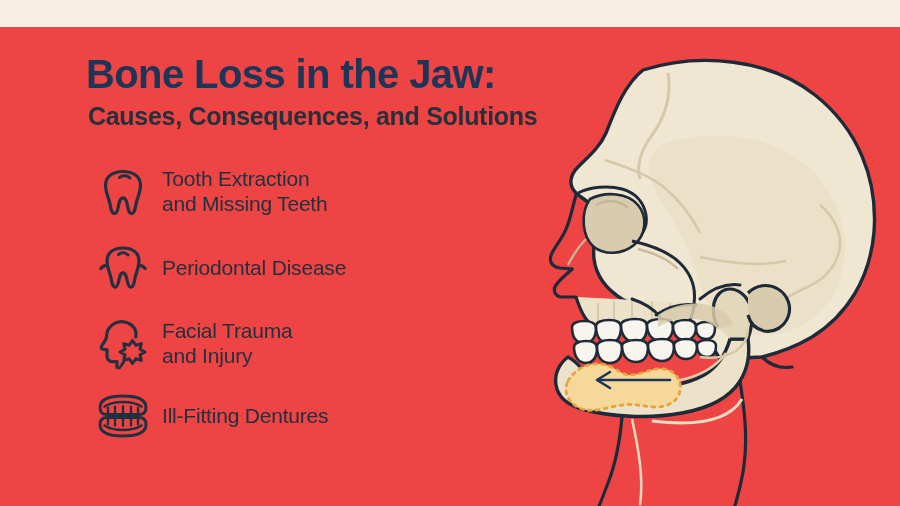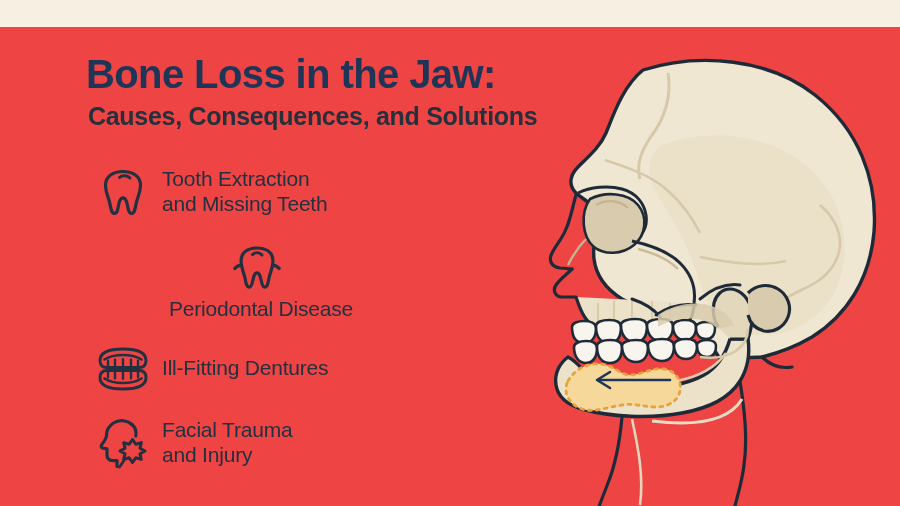--- a/index.html
+++ b/index.html
@@ -73,21 +73,21 @@
     font-weight: normal;
     color: #22303f;
     line-height: 1.18;
     letter-spacing: -0.2px;
     margin-left: 8px;
     white-space: pre-line;
   }
 
   
   #cause-item-0 { margin-bottom: 18px; }
-  #cause-item-1 { margin-bottom: 18px; flex-direction: column; }
+  #cause-item-1 { margin-bottom: 18px; }
   #cause-item-2 { margin-bottom: 16px; }
 
   
   #illustration {
     position: absolute;
     left: 400px;
     top: 0;
     width: 500px;
     height: 506px;
   }
@@ -138,57 +138,57 @@
                    C26.2 30.8 27.3 31.7 28.1 34.2 C29.5 38.3 29.6 45.2 32.8 45.2
                    C36 45.2 36 40 37.4 34.4 C38.8 28.8 41 25 41 19 C41 9.8 33.5 6 25 6 Z" stroke="#22303f" stroke-width="3.2" stroke-linejoin="round" fill="none"></path>
           <path d="M20.5 12.6 C23.5 9.8 27.5 10.6 30 13" stroke="#22303f" stroke-width="3" stroke-linecap="round" fill="none"></path>
           <path d="M9.5 23.5 C7 23.2 4.5 24.4 2.8 26.6" stroke="#22303f" stroke-width="3.2" stroke-linecap="round" fill="none"></path>
           <path d="M40.5 23.5 C43 23.2 45.5 24.4 47.2 26.6" stroke="#22303f" stroke-width="3.2" stroke-linecap="round" fill="none"></path>
         </svg>
       </span>
       <span class="cause-label">Periodontal Disease</span>
     </div>
 
+    <div class="cause-item" id="cause-item-3">
+      <span class="cause-icon">
+        <svg width="52" height="54" viewBox="0 0 52 54" fill="none">
+
+          <path d="M35 8.5 C30 4 22 3.5 16.5 7 C11.5 10.2 9.5 15 9.5 19.5
+                   C9.5 22.5 7 25.5 5 28.2 C3.6 30 4 31.8 6.2 32.2 L10 32.9
+                   L10 39 C10 42.6 12.4 44.6 16 44.6 L20 44.6 L20 50.5" stroke="#22303f" stroke-width="3.2" stroke-linecap="round" stroke-linejoin="round" fill="none"></path>
+          <path d="M35 8.5 C38.5 11.5 39.5 16 38.8 20" stroke="#22303f" stroke-width="3.2" stroke-linecap="round" fill="none"></path>
+
+          <path d="M35.5 23.5 L38.8 28.2 L44.3 26.6 L43 32.2 L48 35 L43 37.8
+                   L44.3 43.4 L38.8 41.8 L35.5 46.5 L32.2 41.8 L26.7 43.4
+                   L28 37.8 L23 35 L28 32.2 L26.7 26.6 L32.2 28.2 Z" stroke="#22303f" stroke-width="3" stroke-linejoin="round" fill="none"></path>
+          <path d="M27 44.5 L22.5 51" stroke="#22303f" stroke-width="2.8" stroke-linecap="round"></path>
+        </svg>
+      </span>
+      <span class="cause-label">Facial Trauma
+and Injury</span>
+    </div>
+
     <div class="cause-item" id="cause-item-2">
       <span class="cause-icon">
         <svg width="54" height="46" viewBox="0 0 54 46" fill="none">
 
           <path d="M4 14.5 C4 6.5 13 3 27 3 C41 3 50 6.5 50 14.5 C50 19 47.5 21.5 43 21.5
                    L11 21.5 C6.5 21.5 4 19 4 14.5 Z" stroke="#22303f" stroke-width="3" stroke-linejoin="round" fill="none"></path>
           <path d="M12 21.2 L12 14.8 M19 21.4 L19 13.6 M27 21.5 L27 13.2
                    M35 21.4 L35 13.6 M42 21.2 L42 14.8" stroke="#22303f" stroke-width="2.4" stroke-linecap="round"></path>
           <path d="M8.5 13.5 C13 10.5 20 9 27 9 C34 9 41 10.5 45.5 13.5" stroke="#22303f" stroke-width="2.6" fill="none" stroke-linecap="round"></path>
 
           <path d="M4 31.5 C4 39.5 13 43 27 43 C41 43 50 39.5 50 31.5 C50 27 47.5 24.5 43 24.5
                    L11 24.5 C6.5 24.5 4 27 4 31.5 Z" stroke="#22303f" stroke-width="3" stroke-linejoin="round" fill="none"></path>
           <path d="M12 24.8 L12 31.2 M19 24.6 L19 32.4 M27 24.5 L27 32.8
                    M35 24.6 L35 32.4 M42 24.8 L42 31.2" stroke="#22303f" stroke-width="2.4" stroke-linecap="round"></path>
           <path d="M8.5 32.5 C13 35.5 20 37 27 37 C34 37 41 35.5 45.5 32.5" stroke="#22303f" stroke-width="2.6" fill="none" stroke-linecap="round"></path>
         </svg>
       </span>
       <span class="cause-label">Ill-Fitting Dentures</span>
-    </div>
-
-    <div class="cause-item" id="cause-item-3">
-      <span class="cause-icon">
-        <svg width="52" height="54" viewBox="0 0 52 54" fill="none">
-
-          <path d="M35 8.5 C30 4 22 3.5 16.5 7 C11.5 10.2 9.5 15 9.5 19.5
-                   C9.5 22.5 7 25.5 5 28.2 C3.6 30 4 31.8 6.2 32.2 L10 32.9
-                   L10 39 C10 42.6 12.4 44.6 16 44.6 L20 44.6 L20 50.5" stroke="#22303f" stroke-width="3.2" stroke-linecap="round" stroke-linejoin="round" fill="none"></path>
-          <path d="M35 8.5 C38.5 11.5 39.5 16 38.8 20" stroke="#22303f" stroke-width="3.2" stroke-linecap="round" fill="none"></path>
-
-          <path d="M35.5 23.5 L38.8 28.2 L44.3 26.6 L43 32.2 L48 35 L43 37.8
-                   L44.3 43.4 L38.8 41.8 L35.5 46.5 L32.2 41.8 L26.7 43.4
-                   L28 37.8 L23 35 L28 32.2 L26.7 26.6 L32.2 28.2 Z" stroke="#22303f" stroke-width="3" stroke-linejoin="round" fill="none"></path>
-          <path d="M27 44.5 L22.5 51" stroke="#22303f" stroke-width="2.8" stroke-linecap="round"></path>
-        </svg>
-      </span>
-      <span class="cause-label">Facial Trauma
-and Injury</span>
     </div>
 
   </div>
 
   <div id="illustration">
     <svg width="500" height="506" viewBox="0 0 500 506" fill="none">
 
       <path d="M243 43 C300 25 370 32 415 68 C458 102 478 152 474 205
                C470 252 447 288 412 310 C395 320 378 326 362 330
                L320 332 L300 300 C285 290 270 286 256 288

